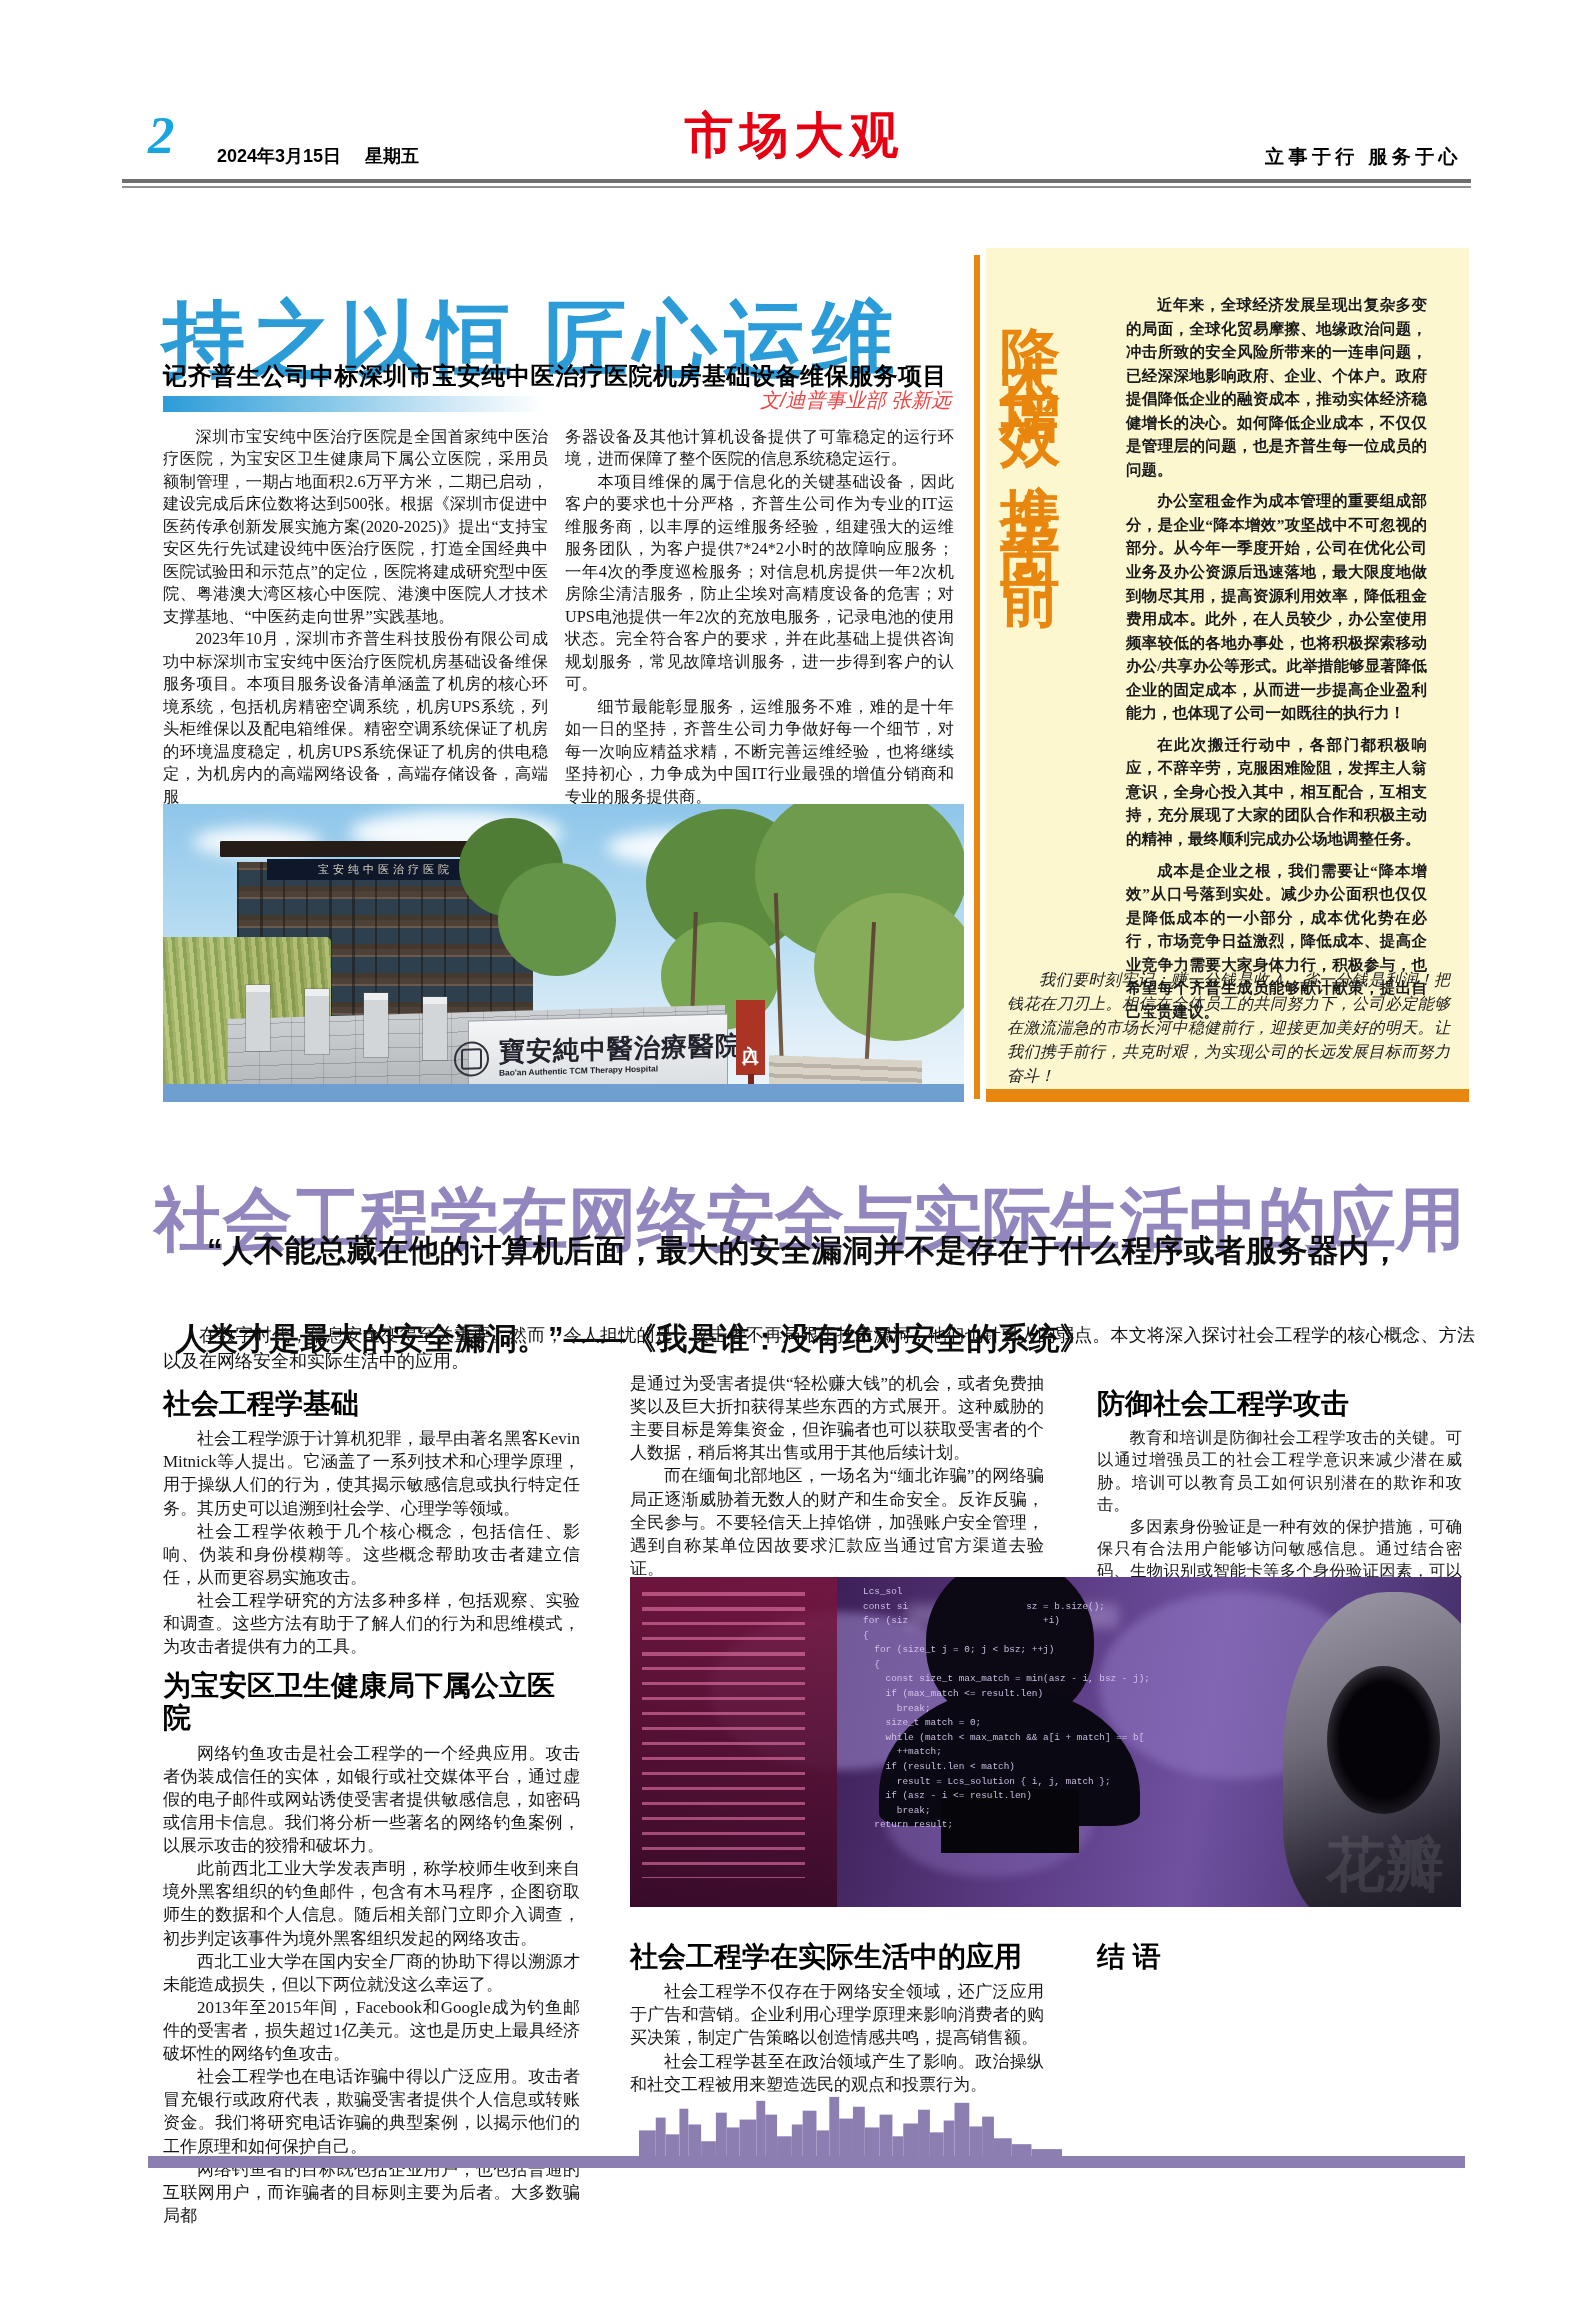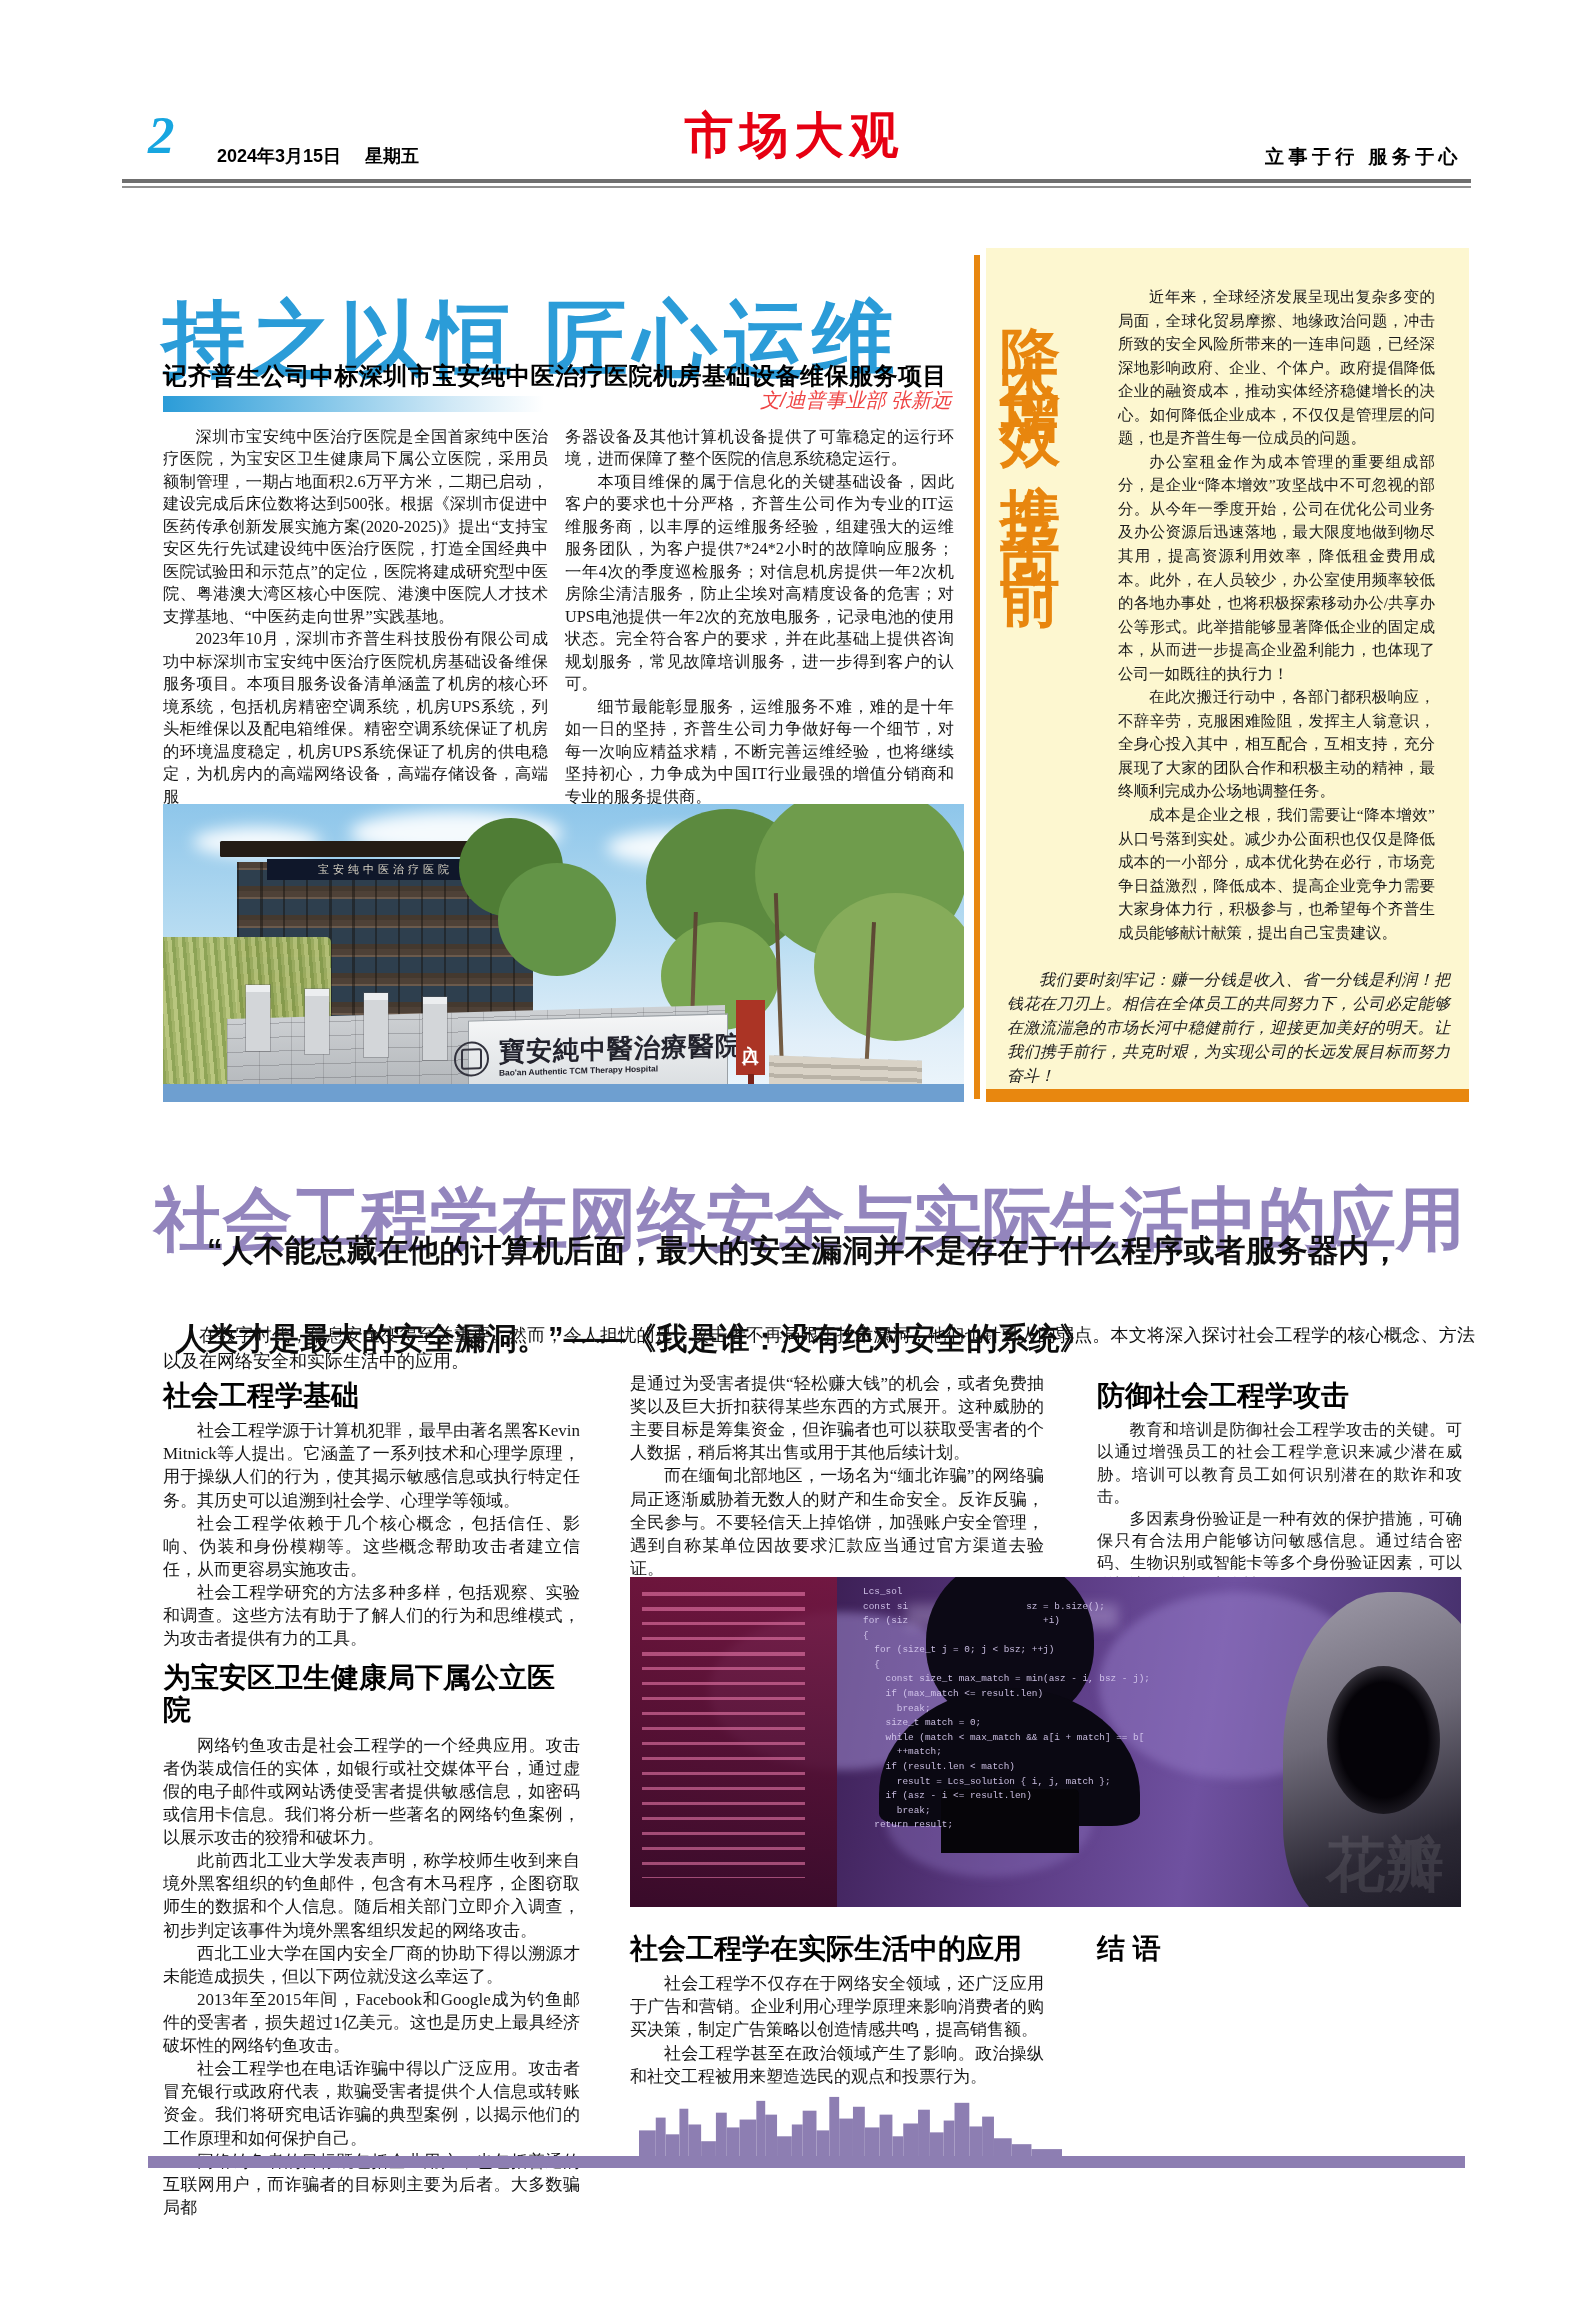--- a/index.html
+++ b/index.html
@@ -68,38 +68,38 @@
       background:repeating-linear-gradient(180deg,#d9d3c7 0 7px,#b9b3a7 7px 11px);}
   .ph-strip{position:absolute;left:0;bottom:0;width:100%;height:18px;background:#6e9fd0;}
 
   
   .srule{position:absolute;left:974px;top:255px;width:6.4px;height:844px;background:#e8870f;}
   .spanel{position:absolute;left:986px;top:248px;width:483px;height:854px;background:#fdf7d0;
           border-bottom:13px solid #e8870f;box-sizing:border-box;}
   .svtitle{position:absolute;left:14px;top:31px;writing-mode:vertical-rl;font-family:"Liberation Sans",sans-serif;
            font-weight:900;font-size:60px;line-height:1;color:#e8860e;letter-spacing:28px;}
   .stext{position:absolute;left:132px;top:37px;width:317px;font-size:15.5px;line-height:1.52;text-align:justify;color:#1a1a1a;}
-  .stext p{margin:0;text-indent:2em;}
+  .stext p{margin:8px;text-indent:2em;font-weight:bold;}
   .sclosing{position:absolute;left:21px;top:720px;width:443px;font-size:16px;line-height:1.5;
             text-align:justify;text-indent:2em;color:#1a1a1a;font-style:italic;}
 
   
   .fbanner{position:absolute;left:148px;top:1138px;width:1323px;text-align:center;
            font-family:"Liberation Sans",sans-serif;font-weight:900;font-size:69px;line-height:1.05;
            color:#9385bd;white-space:nowrap;}
   .fquote{position:absolute;left:176px;top:1229px;width:1361px;font-family:"Liberation Sans",sans-serif;
           font-weight:700;font-size:31px;line-height:1.4;color:#0d0d0d;}
   .fquote .q2{padding-left:0;margin-top:45px;}
   .fquote .q1{text-indent:1em;}
   .fintro{position:absolute;left:163px;top:1323px;width:1312px;font-family:"Liberation Sans",sans-serif;
           font-size:18px;line-height:1.42;text-align:justify;text-indent:2em;color:#111;}
   .bcol{position:absolute;font-size:17px;line-height:1.36;text-align:justify;color:#161616;}
   .bcol p{margin:0;text-indent:2em;}
   .bhead{font-family:"Liberation Sans",sans-serif;font-weight:900;font-size:28px;line-height:1.15;
-         margin:4px 0 7px;color:#000;text-indent:0;text-align:left;}
+         margin:12px 0 7px;color:#000;text-indent:0;text-align:left;}
   .bhead2{margin-top:12px;}
   .bcol1{left:163px;top:1376px;width:417px;}
   .bcol2{left:630px;top:1372px;width:414px;}
   .bcol3{left:1097px;top:1376px;width:365px;font-size:16.3px;}
   .bcol2b{left:630px;top:1929px;width:414px;}
   .bcol3b{left:1097px;top:1929px;width:365px;font-size:16.3px;}
 
   
   .himg{position:absolute;left:630px;top:1577px;width:831px;height:330px;overflow:hidden;
         background:linear-gradient(100deg,#1f0f2e 0%,#3c1f55 22%,#5a3a82 48%,#6f51a0 68%,#3f2a63 100%);}

